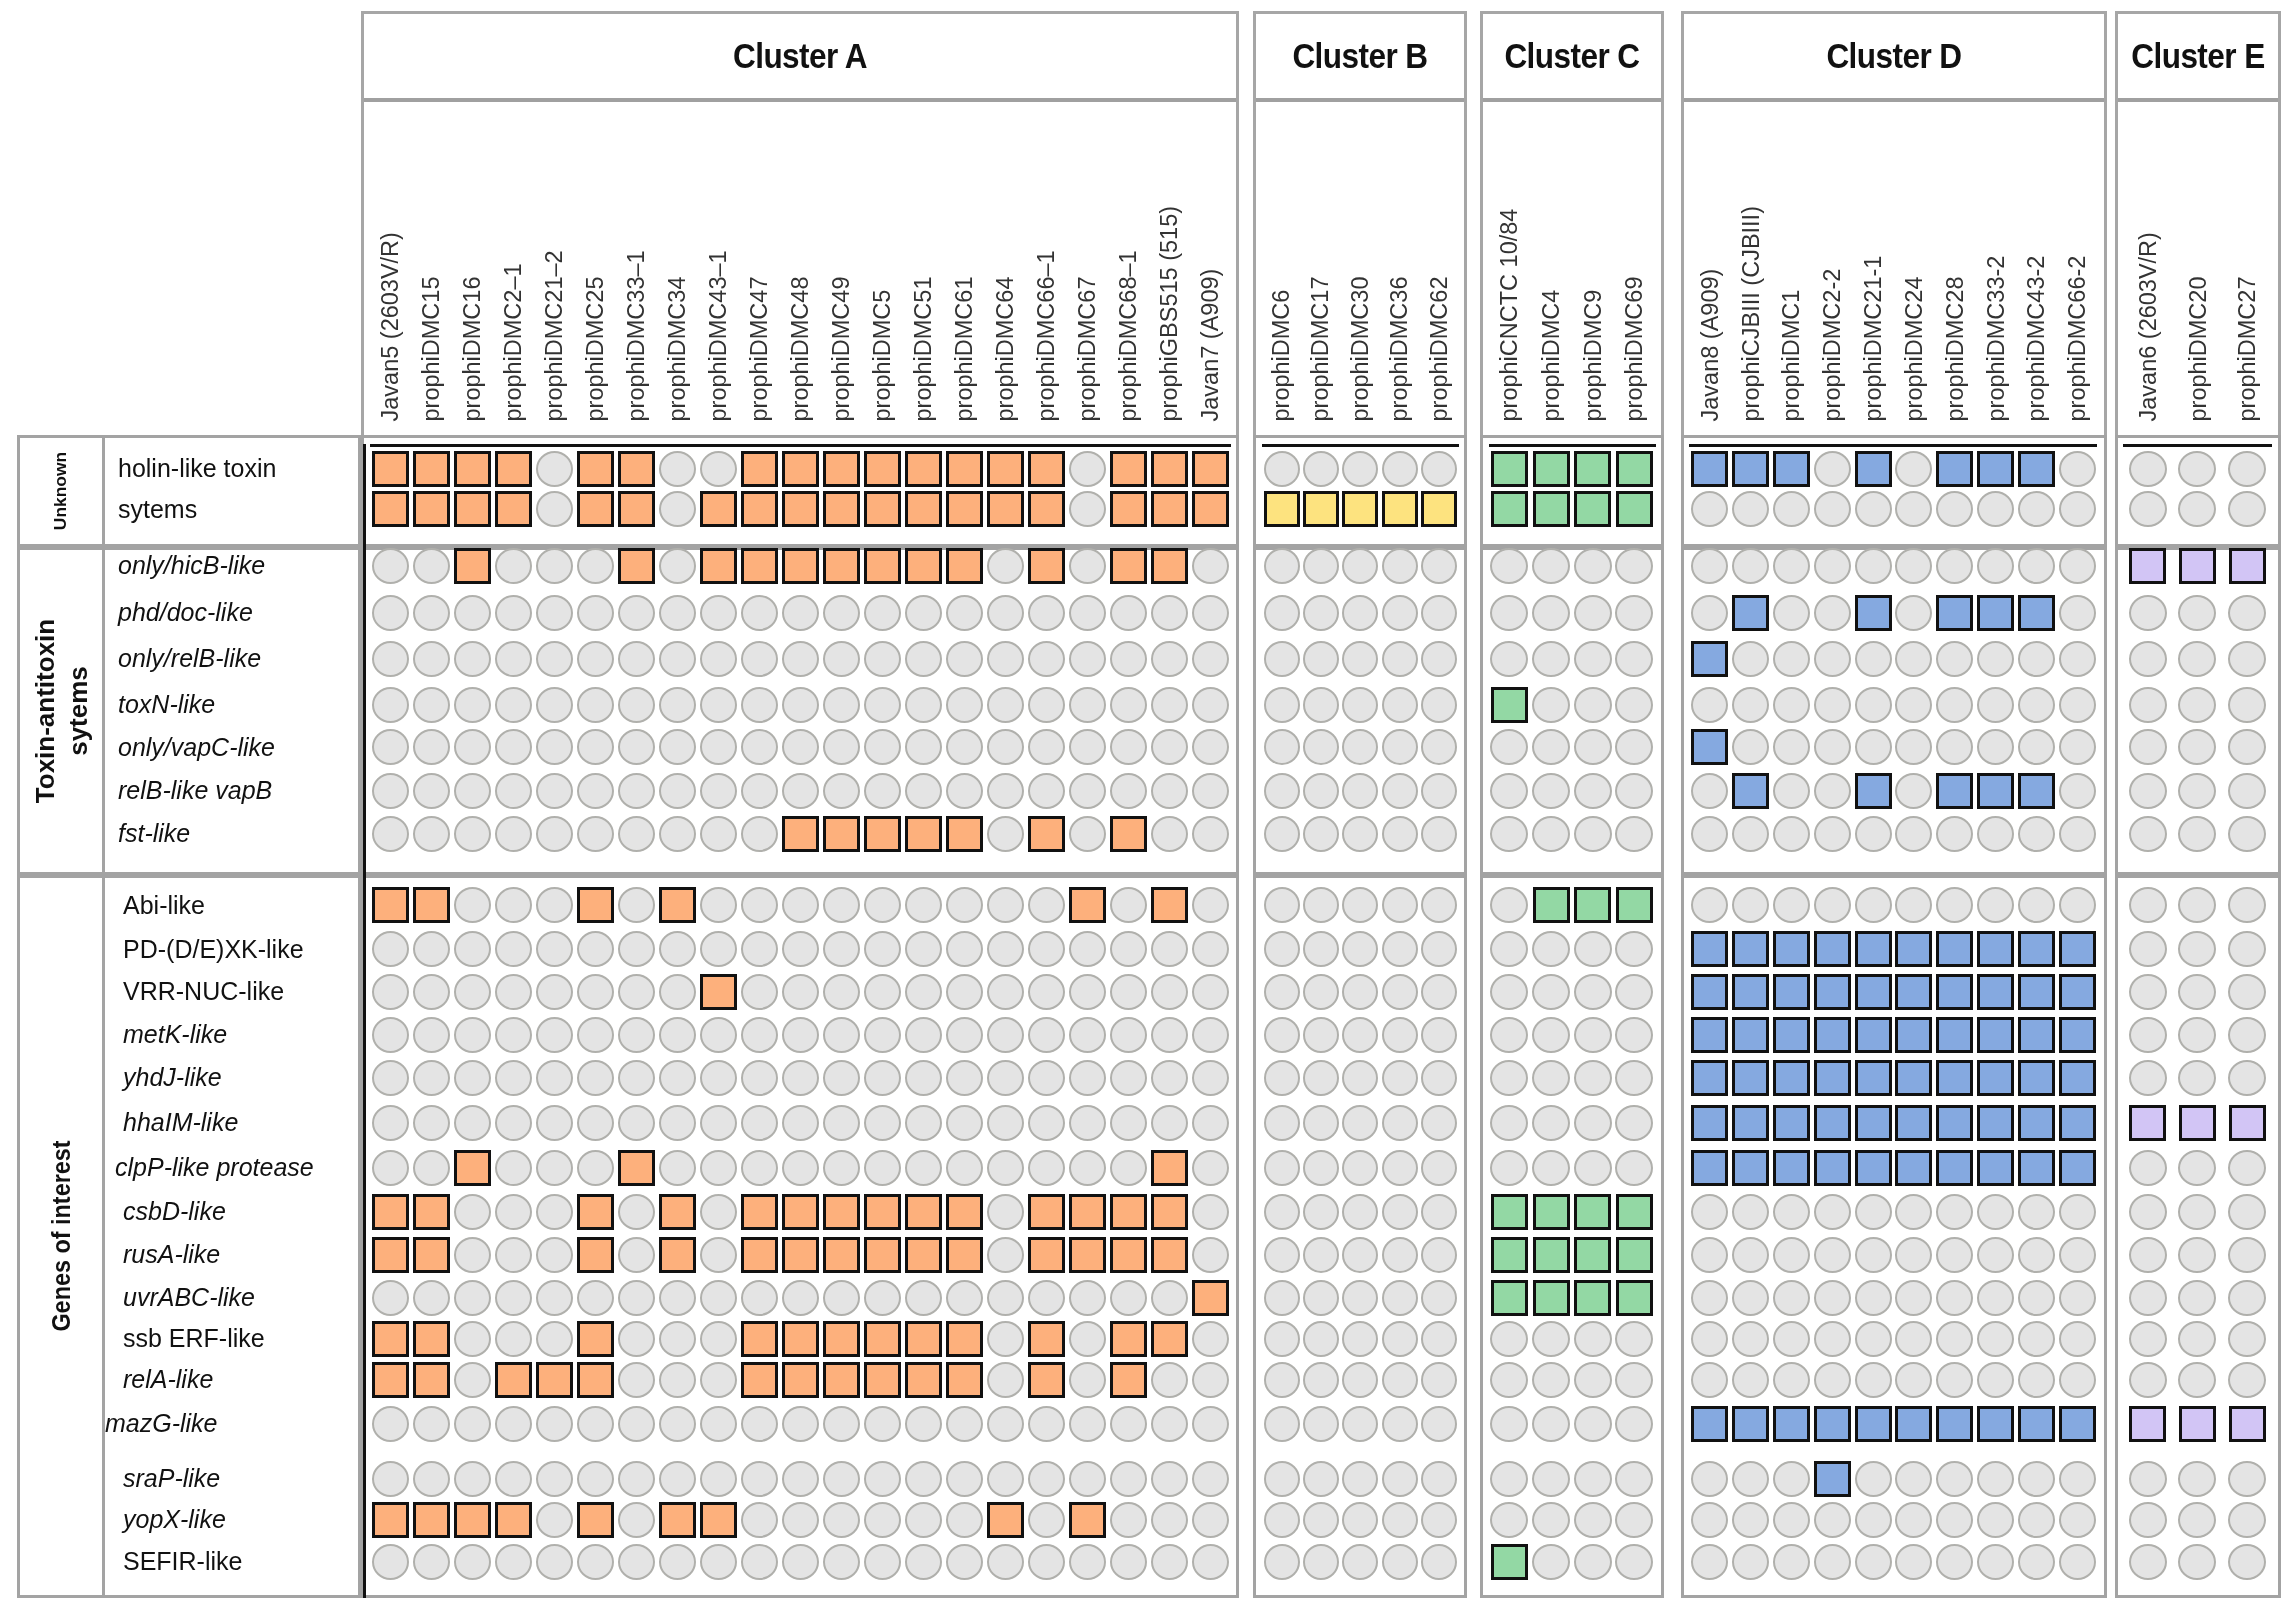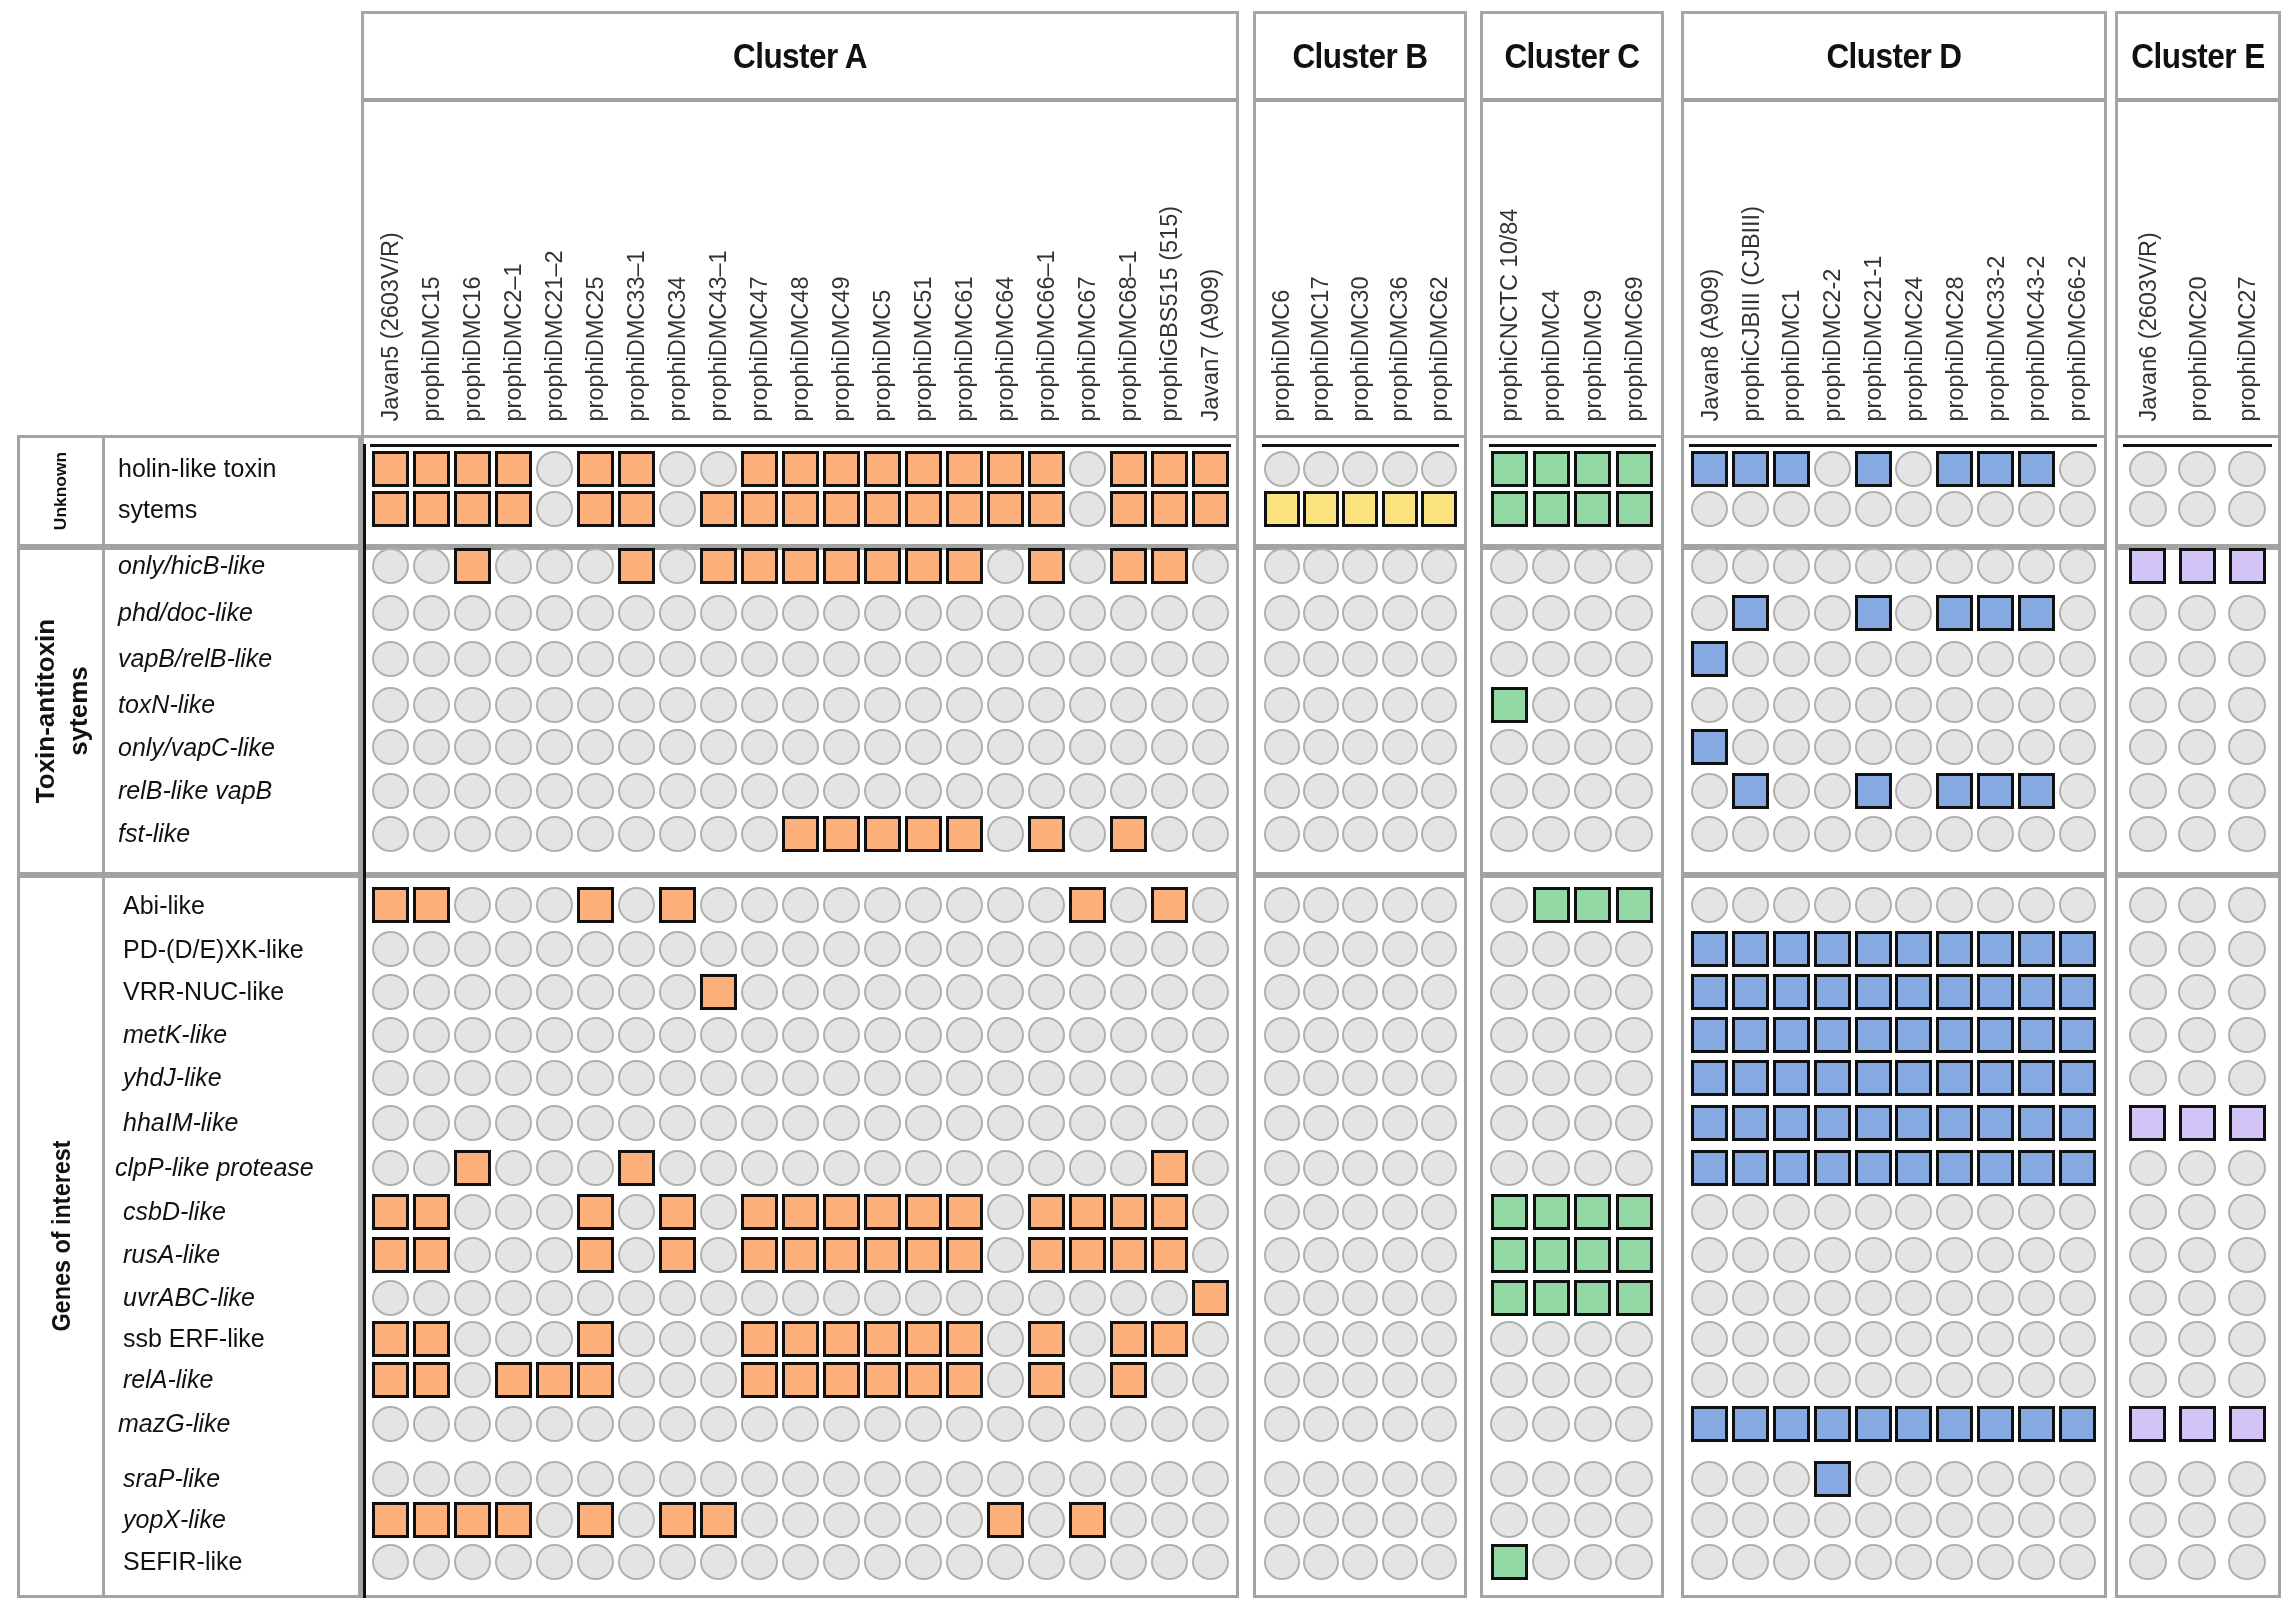--- a/index.html
+++ b/index.html
@@ -32,38 +32,38 @@
     <div class="abs cat-col" style="left: 17.4px; top: 547px; width: 88px; height: 328px;"></div>
     <div class="cat-label" style="white-space: pre; font-size: 26px; left: 61px; top: 711px; transform: translate(-50%, -50%) rotate(-90deg);">Toxin-antitoxin
 sytems</div>
     <div class="abs section-box" style="left: 17.4px; top: 875px; width: 344px; height: 723px;"></div>
     <div class="abs cat-col" style="left: 17.4px; top: 875px; width: 88px; height: 723px;"></div>
     <div class="cat-label" style="white-space: pre; font-size: 26px; left: 61px; top: 1236px; transform: translate(-50%, -50%) rotate(-90deg) scaleX(0.9);">Genes of interest</div>
     <div class="row-label" style="left: 118px; top: 454px;">holin-like toxin</div>
     <div class="row-label" style="left: 118px; top: 495px;">sytems</div>
     <div class="row-label it" style="left: 118px; top: 551px;">only/hicB-like</div>
     <div class="row-label it" style="left: 118px; top: 598px;">phd/doc-like</div>
-    <div class="row-label it" style="left: 118px; top: 644px;">vapB/relB-like</div>
+    <div class="row-label it" style="left: 118px; top: 644px;">only/relB-like</div>
     <div class="row-label it" style="left: 118px; top: 690px;">toxN-like</div>
     <div class="row-label it" style="left: 118px; top: 733px;">only/vapC-like</div>
     <div class="row-label it" style="left: 118px; top: 776px;">relB-like vapB</div>
     <div class="row-label it" style="left: 118px; top: 819px;">fst-like</div>
     <div class="row-label" style="left: 123px; top: 891px;">Abi-like</div>
     <div class="row-label" style="left: 123px; top: 935px;">PD-(D/E)XK-like</div>
     <div class="row-label" style="left: 123px; top: 977px;">VRR-NUC-like</div>
     <div class="row-label it" style="left: 123px; top: 1020px;">metK-like</div>
     <div class="row-label it" style="left: 123px; top: 1063px;">yhdJ-like</div>
     <div class="row-label it" style="left: 123px; top: 1108px;">hhaIM-like</div>
     <div class="row-label it" style="left: 115px; top: 1153px;">clpP-like protease</div>
     <div class="row-label it" style="left: 123px; top: 1197px;">csbD-like</div>
     <div class="row-label it" style="left: 123px; top: 1240px;">rusA-like</div>
     <div class="row-label it" style="left: 123px; top: 1283px;">uvrABC-like</div>
     <div class="row-label" style="left: 123px; top: 1324px;">ssb ERF-like</div>
     <div class="row-label it" style="left: 123px; top: 1365px;">relA-like</div>
-    <div class="row-label it" style="left: 118px; top: 1409px;">mazG-like</div>
+    <div class="row-label it" style="left: 105px; top: 1409px;">mazG-like</div>
     <div class="row-label it" style="left: 123px; top: 1464px;">sraP-like</div>
     <div class="row-label it" style="left: 123px; top: 1505px;">yopX-like</div>
     <div class="row-label" style="left: 123px; top: 1547px;">SEFIR-like</div>
     <div class="abs cluster-head" style="left: 361px; top: 11px; width: 878px; height: 424px;">
       <div class="cluster-title">Cluster A</div>
       <div class="cluster-divider"></div>
       <div class="col-labels">
         <div class="col-label" style="left: 38px;">Javan5 (2603V/R)</div>
         <div class="col-label" style="left: 79px;">prophiDMC15</div>
         <div class="col-label" style="left: 120px;">prophiDMC16</div>

